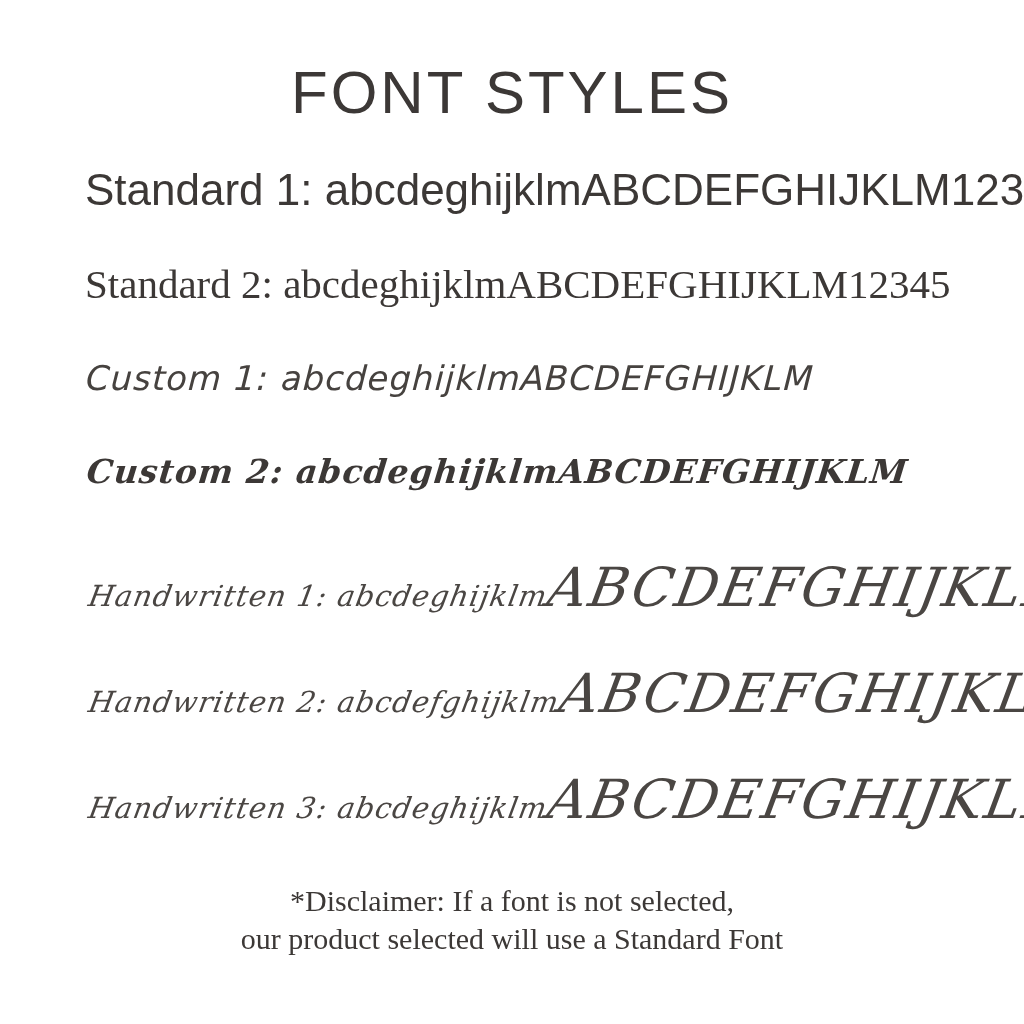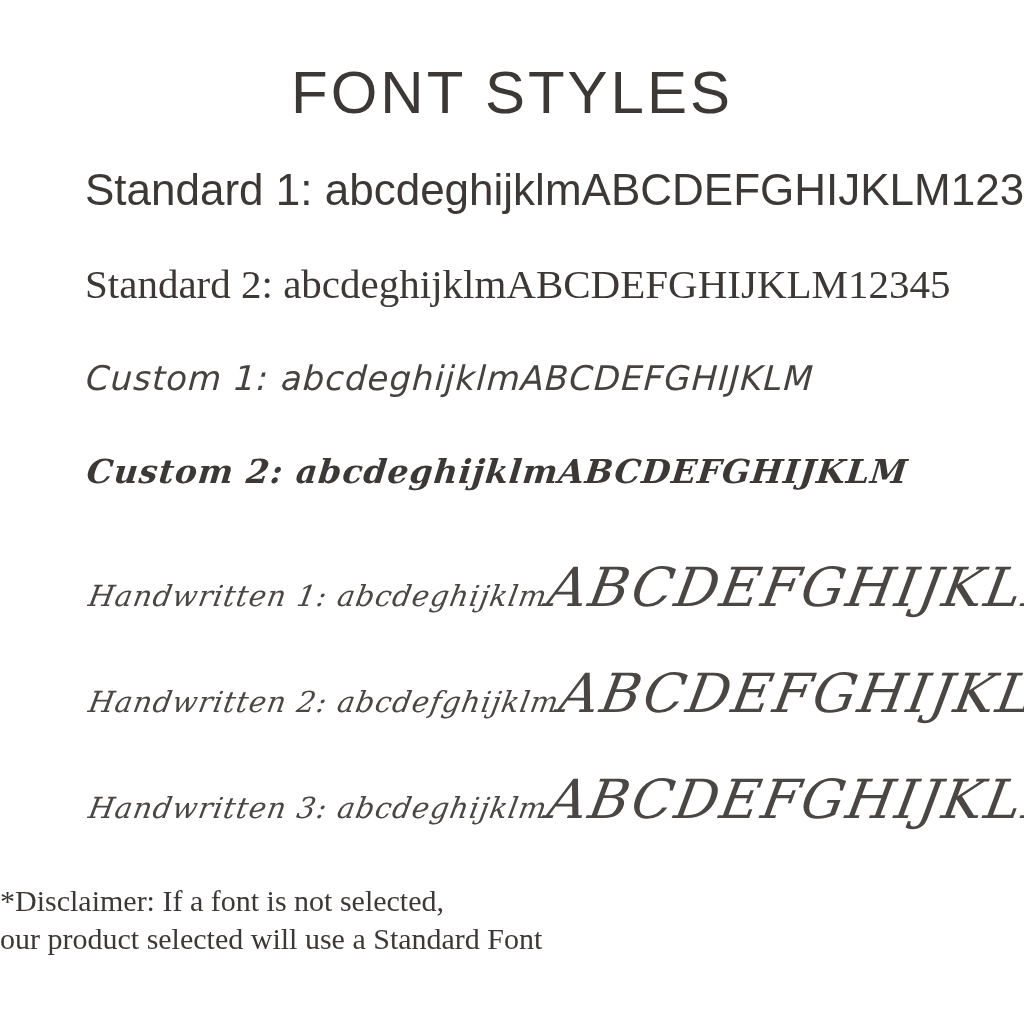--- a/index.html
+++ b/index.html
@@ -85,21 +85,21 @@
   .row-hand .hand-caps  { font-size: 54px; letter-spacing: 2px; }
   .row-handwritten-1 { top: 556px; }
   .row-handwritten-2 { top: 662px; }
   .row-handwritten-3 { top: 768px; }
 
   .disclaimer {
     position: absolute;
     top: 882px;
     left: 0;
     width: 1024px;
-    text-align: left;
+    text-align: center;
     font-family: "Liberation Serif", serif;
     font-size: 30px;
     line-height: 38px;
     color: #3c3836;
   }
 </style>
 </head>
 <body>
 
 <div id="canvas">

